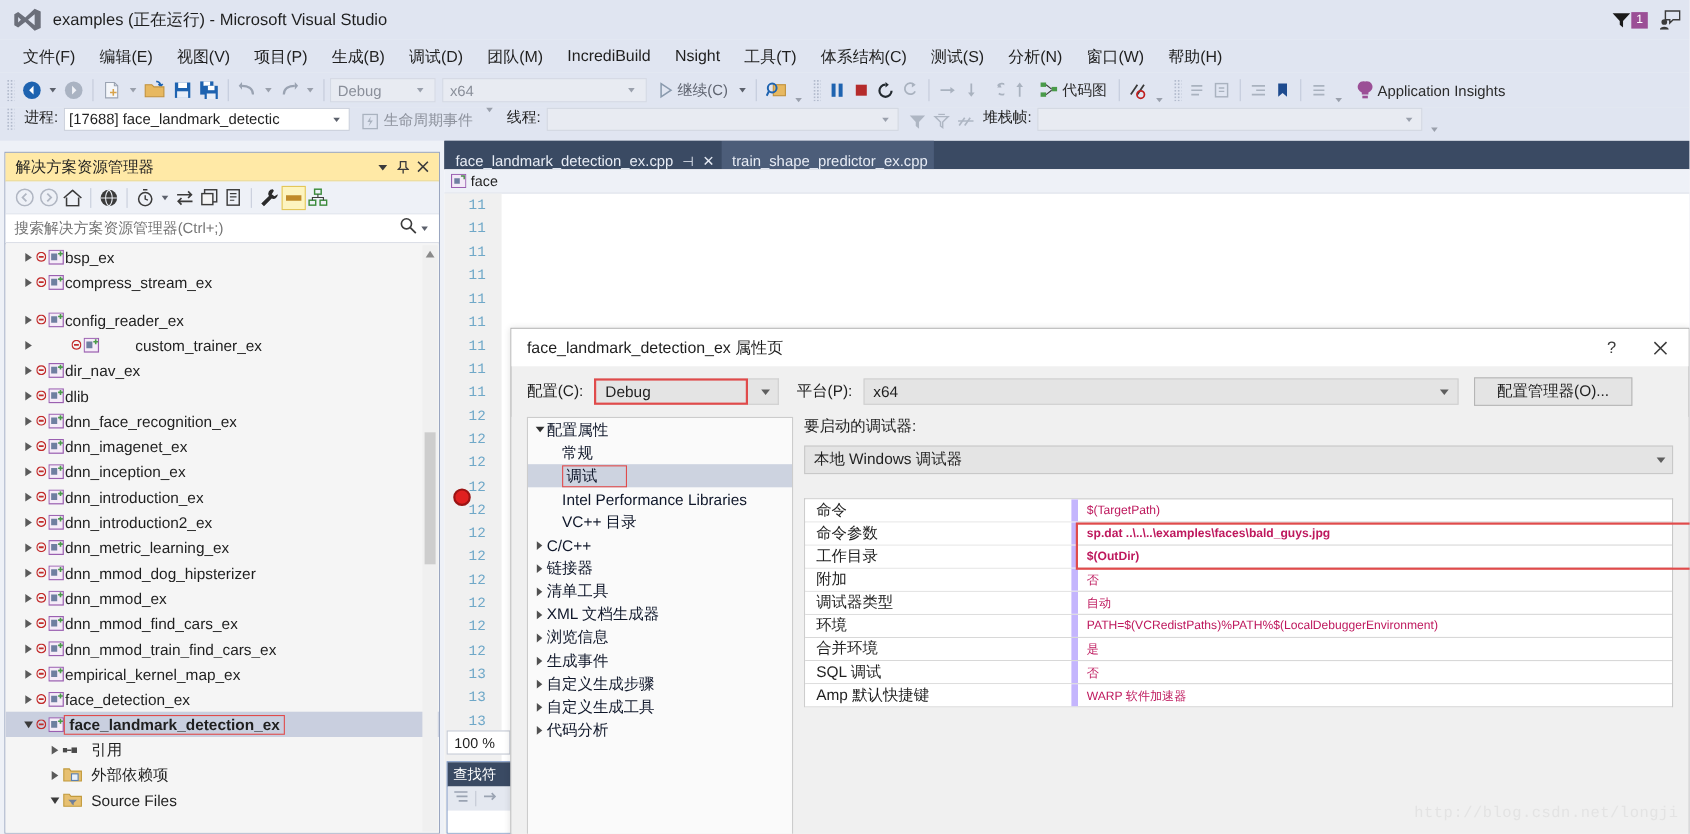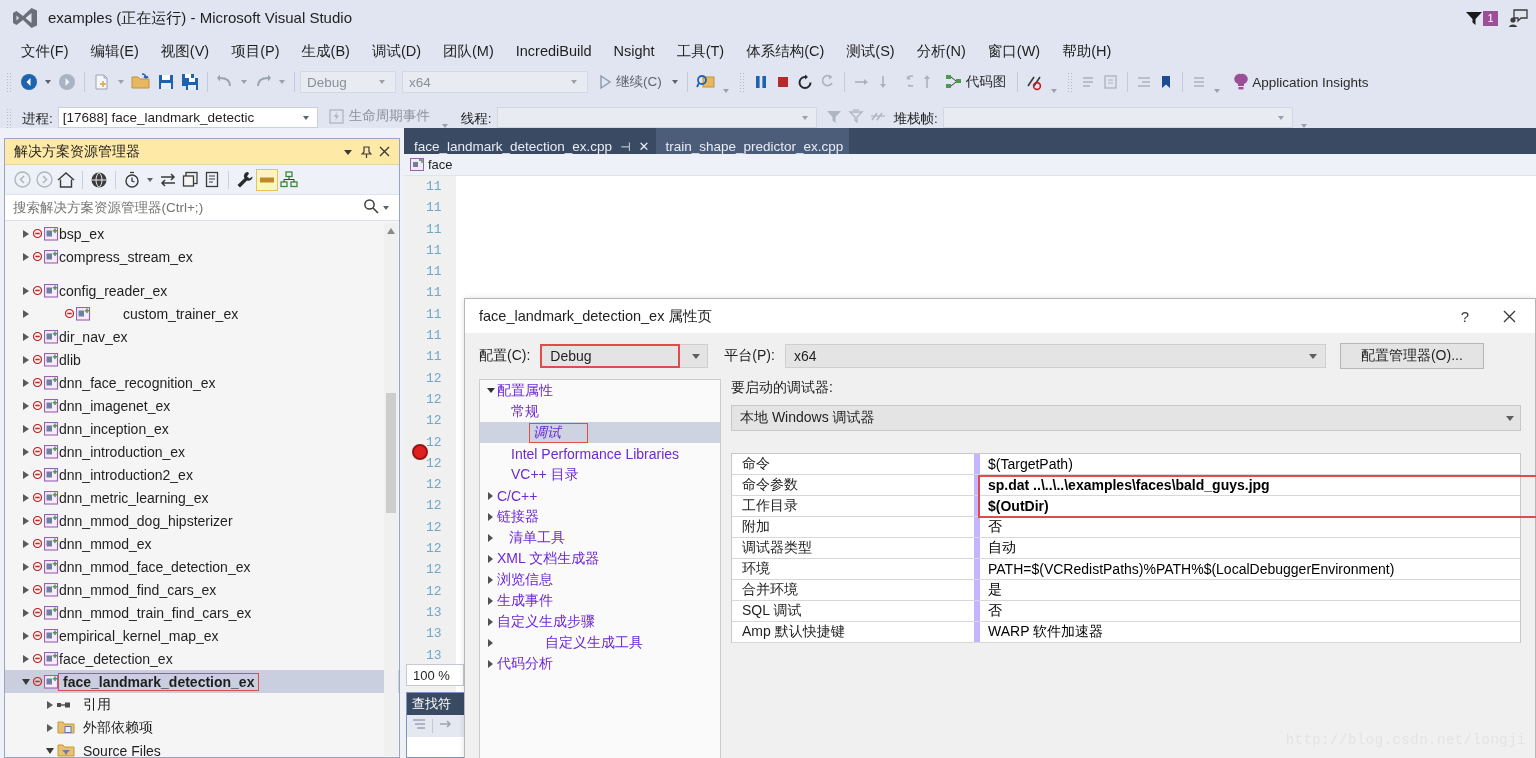--- a/index.html
+++ b/index.html
@@ -54,21 +54,21 @@
     font-size: 13.5px; display: flex; align-items: center; padding: 0 6px; flex: 0 0 auto;
     justify-content: space-between;
   }
   .combo .cb-txt { white-space: nowrap; overflow: hidden; }
   .tb-text { font-size: 13.5px; color: #5f6470; white-space: nowrap; padding: 0 3px; }
   .tb-text.dark { color: #2b2b2b; }
 
   
   .toolbar2 {
     position: absolute; left: 0; top: 98px; width: 1536px; height: 30px;
-    background: #e0e5f1; display: flex; align-items: flex-end;
+    background: #e0e5f1; display: flex; align-items: flex-start;
   }
   .lbl { font-size: 13.5px; color: #1f1f1f; white-space: nowrap; padding: 0 5px; }
   .lbl.dim { color: #8d929d; }
   .field {
     height: 21px; background: #ffffff; border: 1px solid #c9cfdb; font-size: 13.5px;
     color: #1f1f1f; display: flex; align-items: center; padding: 0 4px; flex: 0 0 auto;
     justify-content: space-between;
   }
   .field.empty { background: #e8ebf2; border-color: #d2d7e2; }
 
@@ -193,21 +193,21 @@
   .cfg-button {
     height: 26px; background: #e4e4e4; border: 1px solid #b5b5b5; font-size: 14px; color: #1f1f1f;
     display: flex; align-items: center; justify-content: center; padding: 0 10px; white-space: nowrap;
   }
   .dlg-body { position: absolute; left: 0; top: 80px; right: 0; bottom: 0; background: #f0f0f0; }
   .prop-tree {
     position: absolute; left: 14px; top: 0; width: 242px; bottom: 12px;
     background: #fafafa; border: 1px solid #cccccc; overflow: hidden;
   }
   .ptree-row {
-    height: 21px; display: flex; align-items: center; font-size: 14px; color: #6d28d9; white-space: nowrap;
+    height: 21px; display: flex; align-items: center; font-size: 14px; color: #0f172a; white-space: nowrap;
   }
   .ptree-row.sel { background: #cdd3e0; }
   .ptree-arrow { width: 13px; display: flex; align-items: center; justify-content: center; flex: 0 0 auto; }
   .ptree-arrow .tri-r { width: 0; height: 0; border-top: 4px solid transparent; border-bottom: 4px solid transparent;
                         border-left: 5px solid #505050; }
   .ptree-arrow .tri-d { width: 0; height: 0; border-left: 4px solid transparent; border-right: 4px solid transparent;
                         border-top: 5px solid #303030; }
   .ptree-label.redbox { border: 1.5px solid #e04b4b; padding: 0 26px 0 3px; margin-left: -3px; }
   .prop-right { position: absolute; left: 266px; top: 0; right: 14px; bottom: 12px; }
   .dbg-caption { font-size: 14px; color: #1f1f1f; margin-bottom: 8px; }
@@ -217,21 +217,21 @@
   }
   .grid { margin-top: 22px; border: 1px solid #c8c8c8; border-bottom: none; background: #ffffff; }
   .grow { display: flex; height: 21px; border-bottom: 1px solid #d8d8d8; }
   .gname {
     width: 248px; flex: 0 0 auto; background: #a0a0a0; font-size: 14px; color: #1f1f1f;
     display: flex; align-items: center; padding-left: 10px; white-space: nowrap;
     border-right: 6px solid #c4b5fd;
   }
   .grow:not(:first-child) .gname { background: #ffffff; }
   .gval {
-    flex: 1; font-size: 14px; color: #000000; display: flex; align-items: center; padding-left: 8px;
+    flex: 1; font-size: 11px; color: #be185d; display: flex; align-items: center; padding-left: 8px;
     white-space: nowrap; overflow: hidden;
   }
   .gval.bold { font-weight: bold; }
   .grid-redbox {
     position: absolute; border: 2px solid #e04b4b; pointer-events: none;
   }
   .watermark {
     position: absolute; right: 10px; bottom: 10px; font-family: "Liberation Mono", monospace;
     font-size: 14px; color: #e3e3e3; letter-spacing: .5px;
   }
@@ -911,39 +911,20 @@
                   <path d="M2.3 4.5 L6.7 4.5" stroke="#c22b2b" stroke-width="1.6"></path>
                 </svg>
                 <svg width="15" height="14" viewBox="0 0 15 14">
                   <rect x="0.5" y="0.5" width="13" height="12.5" fill="#f5ecf8" stroke="#9a5fb0" stroke-width="1.1"></rect>
                   <path d="M2.5 3.5 L8 3.5 L8 9.5 L2.5 9.5 Z" fill="#6f7fa0"></path>
                   <path d="M11 1.5 L11 6 M8.8 3.7 L13.2 3.7" stroke="#4a9b4a" stroke-width="1.5"></path>
                 </svg>
               </span>
             </span>
             <span class="tree-label">dnn_mmod_ex</span>
-          </div>
-          <div class="tree-row" style="padding-left: 14px;">
-            <span class="arrow">
-              <span class="tri-r"></span>
-            </span>
-            <span class="proj-icon">
-              <span style="display:inline-flex;align-items:center;">
-                <svg width="9" height="9" viewBox="0 0 9 9" style="margin-right:2px;">
-                  <circle cx="4.5" cy="4.5" r="4" fill="none" stroke="#c22b2b" stroke-width="1.2"></circle>
-                  <path d="M2.3 4.5 L6.7 4.5" stroke="#c22b2b" stroke-width="1.6"></path>
-                </svg>
-                <svg width="15" height="14" viewBox="0 0 15 14">
-                  <rect x="0.5" y="0.5" width="13" height="12.5" fill="#f5ecf8" stroke="#9a5fb0" stroke-width="1.1"></rect>
-                  <path d="M2.5 3.5 L8 3.5 L8 9.5 L2.5 9.5 Z" fill="#6f7fa0"></path>
-                  <path d="M11 1.5 L11 6 M8.8 3.7 L13.2 3.7" stroke="#4a9b4a" stroke-width="1.5"></path>
-                </svg>
-              </span>
-            </span>
-            <span class="tree-label">dnn_mmod_face_detection_ex</span>
           </div>
           <div class="tree-row" style="padding-left: 14px;">
             <span class="arrow">
               <span class="tri-r"></span>
             </span>
             <span class="proj-icon">
               <span style="display:inline-flex;align-items:center;">
                 <svg width="9" height="9" viewBox="0 0 9 9" style="margin-right:2px;">
                   <circle cx="4.5" cy="4.5" r="4" fill="none" stroke="#c22b2b" stroke-width="1.2"></circle>
                   <path d="M2.3 4.5 L6.7 4.5" stroke="#c22b2b" stroke-width="1.6"></path>
@@ -1188,21 +1169,21 @@
                 <span class="tri-d"></span>
               </span>
               <span class="ptree-label" style="margin-left: 0px;">配置属性</span>
             </div>
             <div class="ptree-row" style="padding-left: 4px;">
               <span class="ptree-arrow"></span>
               <span class="ptree-label" style="margin-left: 14px;">常规</span>
             </div>
             <div class="ptree-row sel" style="padding-left: 4px;">
               <span class="ptree-arrow"></span>
-              <span class="ptree-label redbox" style="margin-left: 32px; font-style: italic;">调试</span>
+              <span class="ptree-label redbox" style="margin-left: 14px;">调试</span>
             </div>
             <div class="ptree-row" style="padding-left: 4px;">
               <span class="ptree-arrow"></span>
               <span class="ptree-label" style="margin-left: 14px;">Intel Performance Libraries</span>
             </div>
             <div class="ptree-row" style="padding-left: 4px;">
               <span class="ptree-arrow"></span>
               <span class="ptree-label" style="margin-left: 14px;">VC++ 目录</span>
             </div>
             <div class="ptree-row" style="padding-left: 4px;">
@@ -1214,21 +1195,21 @@
             <div class="ptree-row" style="padding-left: 4px;">
               <span class="ptree-arrow">
                 <span class="tri-r"></span>
               </span>
               <span class="ptree-label" style="margin-left: 0px;">链接器</span>
             </div>
             <div class="ptree-row" style="padding-left: 4px;">
               <span class="ptree-arrow">
                 <span class="tri-r"></span>
               </span>
-              <span class="ptree-label" style="margin-left: 12px;">清单工具</span>
+              <span class="ptree-label" style="margin-left: 0px;">清单工具</span>
             </div>
             <div class="ptree-row" style="padding-left: 4px;">
               <span class="ptree-arrow">
                 <span class="tri-r"></span>
               </span>
               <span class="ptree-label" style="margin-left: 0px;">XML 文档生成器</span>
             </div>
             <div class="ptree-row" style="padding-left: 4px;">
               <span class="ptree-arrow">
                 <span class="tri-r"></span>
@@ -1240,21 +1221,21 @@
                 <span class="tri-r"></span>
               </span>
               <span class="ptree-label" style="margin-left: 0px;">生成事件</span>
             </div>
             <div class="ptree-row" style="padding-left: 4px;">
               <span class="ptree-arrow">
                 <span class="tri-r"></span>
               </span>
               <span class="ptree-label" style="margin-left: 0px;">自定义生成步骤</span>
             </div>
-            <div class="ptree-row" style="padding-left: 4px; gap: 48px;">
+            <div class="ptree-row" style="padding-left: 4px;">
               <span class="ptree-arrow">
                 <span class="tri-r"></span>
               </span>
               <span class="ptree-label" style="margin-left: 0px;">自定义生成工具</span>
             </div>
             <div class="ptree-row" style="padding-left: 4px;">
               <span class="ptree-arrow">
                 <span class="tri-r"></span>
               </span>
               <span class="ptree-label" style="margin-left: 0px;">代码分析</span>

